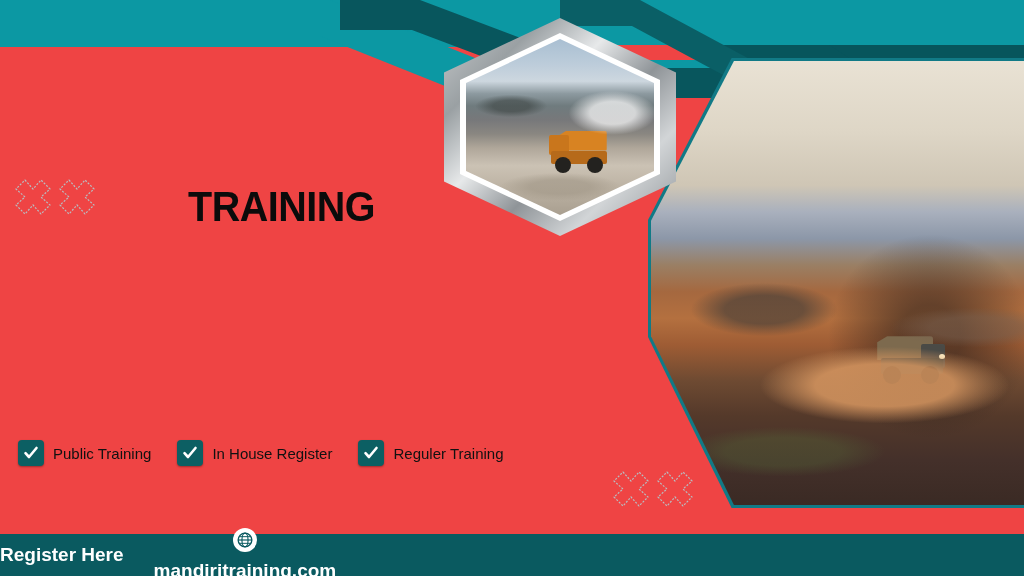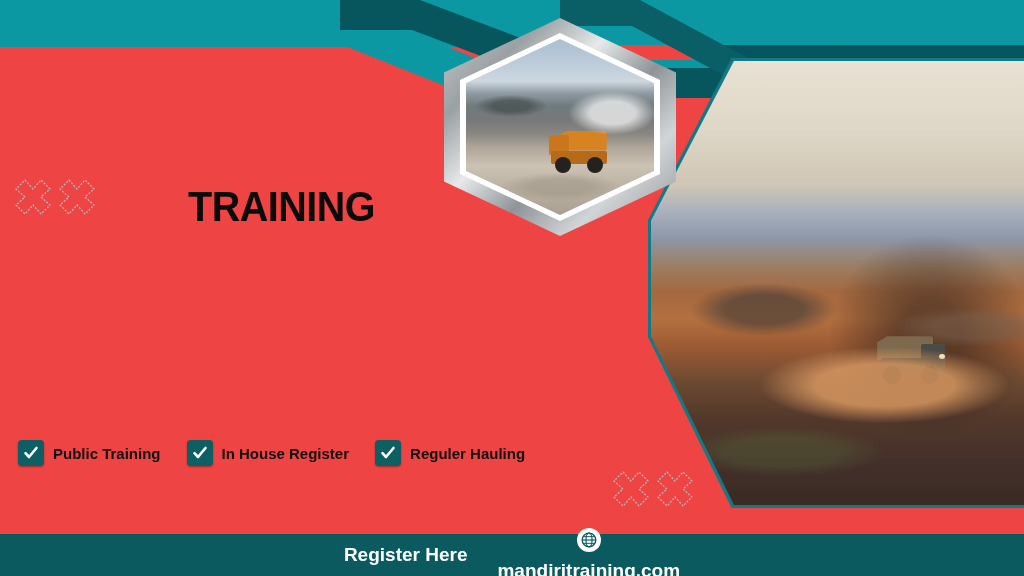--- a/index.html
+++ b/index.html
@@ -109,26 +109,26 @@
     font-family:"Liberation Sans",sans-serif;transform:scaleX(.94);transform-origin:left center;}
   .title-sub{position:absolute;left:46px;top:258px;font-size:36px;font-weight:700;
     color:#17181a;line-height:1.2;font-family:"Liberation Sans",sans-serif;}
 
   
   .checkrow{position:absolute;left:18px;top:440px;display:flex;align-items:center;gap:26px;}
   .checkitem{display:flex;align-items:center;gap:9px;}
   .cbox{width:26px;height:26px;border-radius:4px;background:#0c5f63;
     box-shadow:0 1px 2px rgba(0,0,0,.35);display:flex;align-items:center;justify-content:center;flex:none;}
   .cbox svg{display:block;}
-  .clabel{font-size:15px;font-weight:700;color:#111;white-space:nowrap;
+  .clabel{font-size:15px;font-weight:400;color:#111;white-space:nowrap;
     font-family:"Liberation Sans",sans-serif;}
 
   
   .footer{position:absolute;left:0;bottom:0;width:1024px;height:42px;background:#0a5a60;
-    display:flex;align-items:center;justify-content:center;gap:30px;}
+    display:flex;align-items:center;gap:30px;}
   .foot-reg{color:#ffffff;font-size:19px;font-weight:700;font-family:"Liberation Sans",sans-serif;}
   .foot-site{color:#ffffff;font-size:19px;font-weight:700;font-family:"Liberation Sans",sans-serif;}
   .globe{width:24px;height:24px;border-radius:50%;background:#ffffff;
     display:flex;align-items:center;justify-content:center;flex:none;}
   .foot-mid{display:flex;align-items:center;gap:8px;flex-direction:column;}
 </style>
 </head>
 <body>
 
 <div class="poster">
@@ -218,21 +218,21 @@
       </span>
       <span class="clabel">In House Register</span>
     </div>
 
     <div class="checkitem">
       <span class="cbox">
         <svg width="16" height="16" viewBox="0 0 16 16">
           <path d="M2.5 8.2 L6 12 L13.5 3" fill="none" stroke="#ffffff" stroke-width="2.6" stroke-linecap="round" stroke-linejoin="round"></path>
         </svg>
       </span>
-      <span class="clabel">Reguler Hauling</span>
+      <span class="clabel">Reguler Training</span>
     </div>
 
   </div>
 
   <div class="footer">
     <span class="foot-reg">Register Here</span>
     <span class="foot-mid">
       <span class="globe">
         <svg width="18" height="18" viewBox="0 0 20 20">
           <circle cx="10" cy="10" r="7.6" fill="none" stroke="#0a5a60" stroke-width="1.5"></circle>

